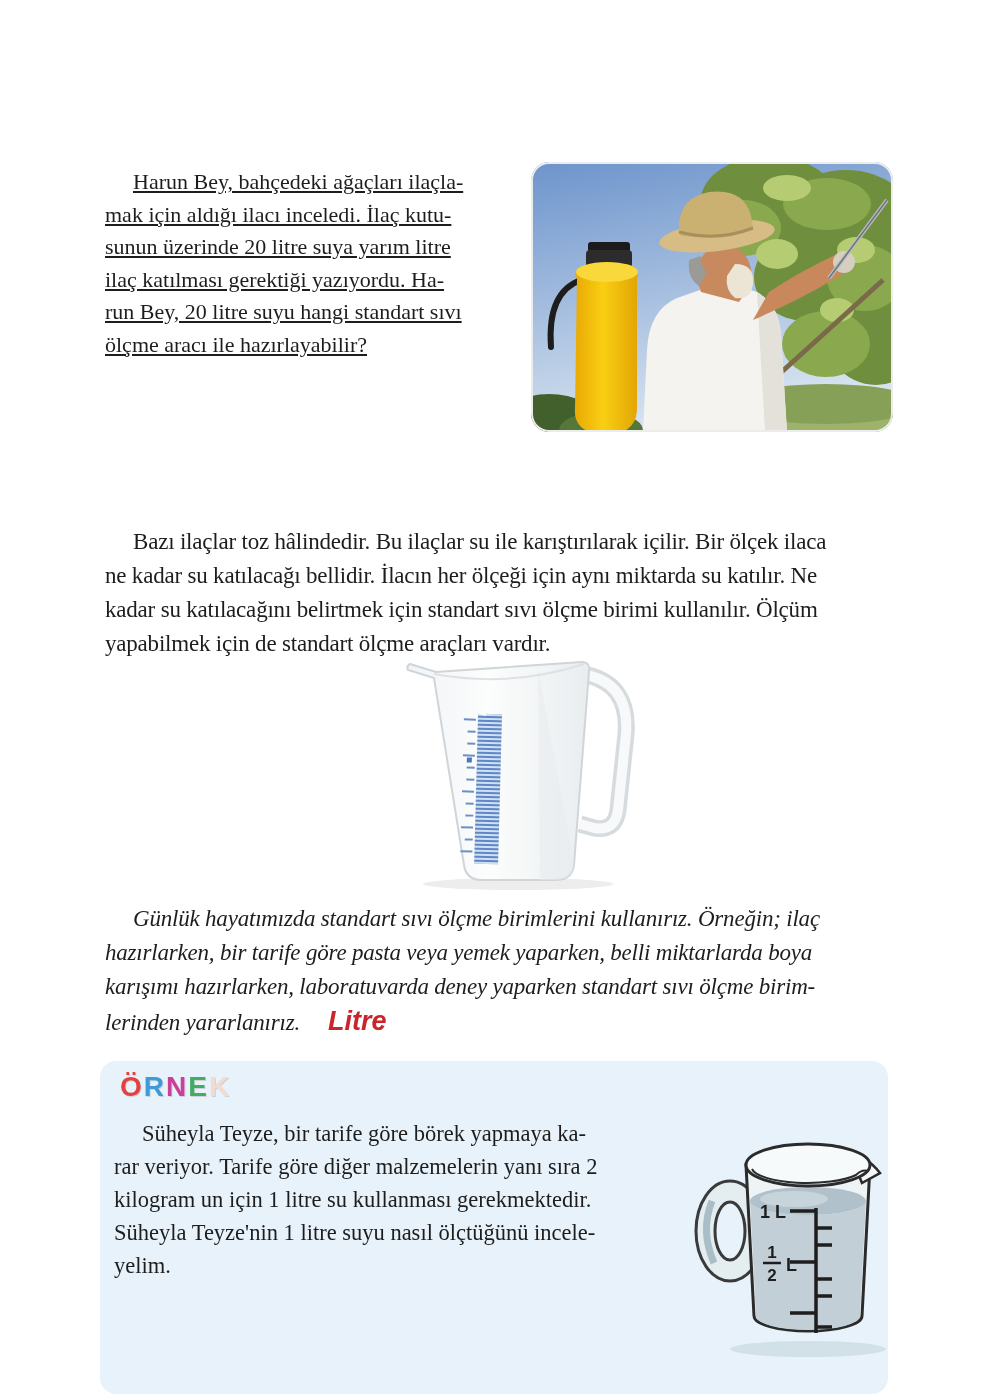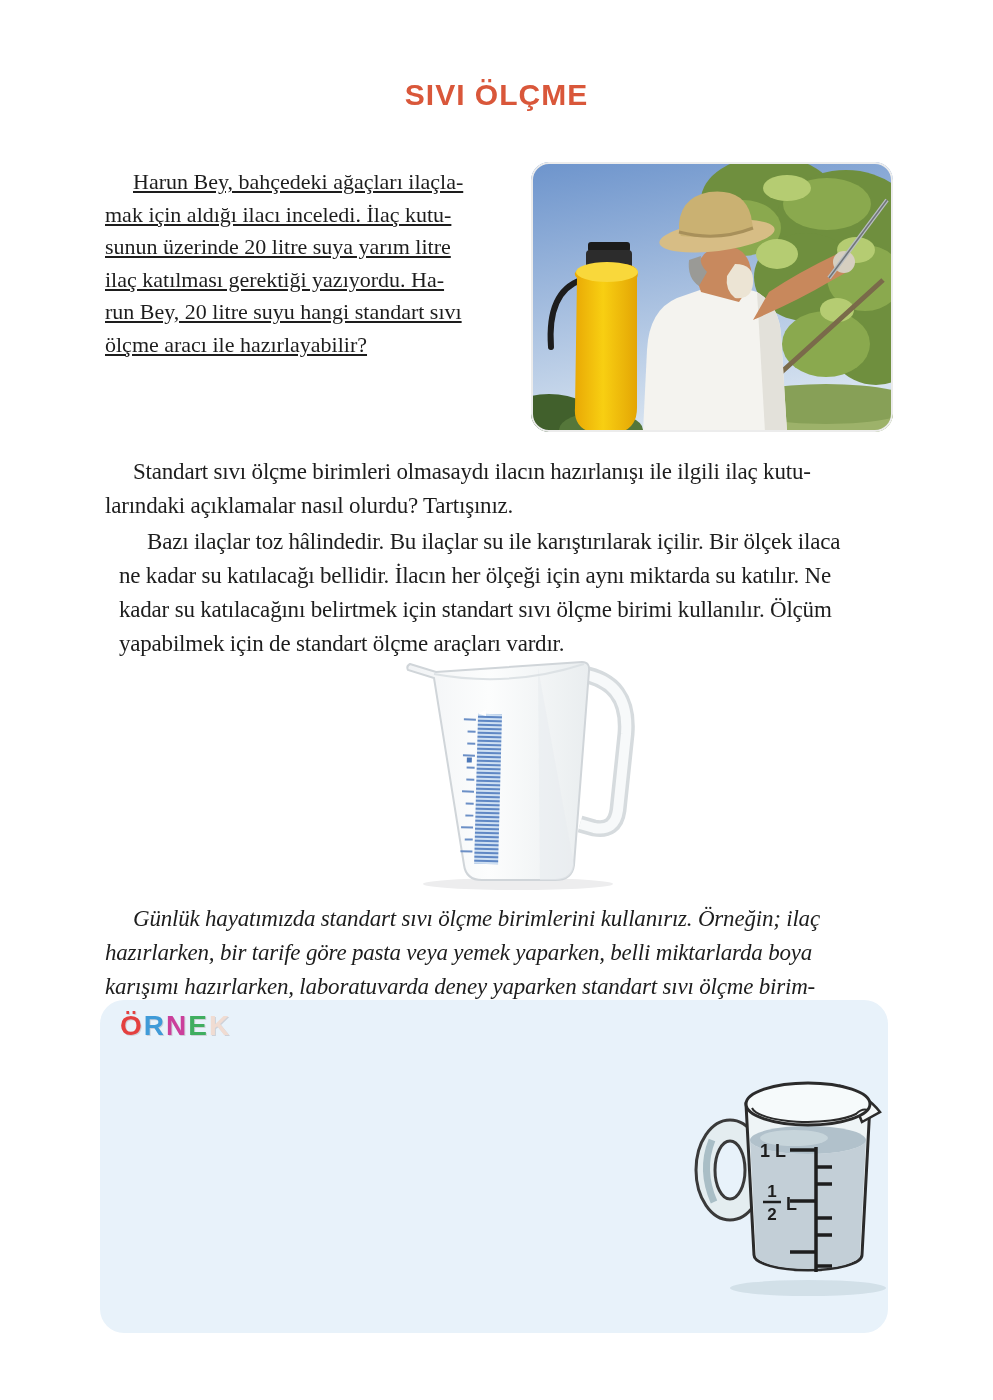--- a/index.html
+++ b/index.html
@@ -26,32 +26,32 @@
     position:absolute; left:531px; top:162px; width:362px; height:270px;
     border-radius:18px; overflow:hidden;
   }
   .photo svg { display:block; }
   .wide {
     position:absolute; left:105px; width:812px;
     font-size:23px; line-height:34px; white-space:pre-line; text-indent:28px;
     letter-spacing:-0.2px;
   }
   .p3 { top:455px; }
-  .p4 { top:525px;margin-left:14px; }
+  .p4 { top:525px; }
   .p5 { top:902px; }
   .p5 span { white-space:pre-line;font-style:italic; }
   .litre {
     font-family:"Liberation Sans", sans-serif;
     font-weight:bold; font-size:27px; margin-left:28px;
     white-space:normal !important; letter-spacing:0;text-align:right;
   }
   .pitcher { position:absolute; left:388px; top:652px; width:265px; height:240px; }
   .ornek-box {
-    position:absolute; left:100px; top:1000px; width:788px; height:333px;
-    border-radius:24px;
+    position:absolute; left:100px; top:1061px; width:788px; height:333px;
+    border-radius:16px;
   }
   .ornek-heading {
     position:absolute; left:20px; top:10px;
     font-family:"Liberation Sans", sans-serif;
     font-size:28px; font-weight:800; letter-spacing:2px;
   }
   .ornek-heading span { text-shadow:1px 1px 0 rgba(90,60,60,0.18); }
   .ex {
     position:absolute; left:14px; width:560px;
     font-size:22.5px; line-height:33px; white-space:pre-line; text-indent:28px;
@@ -59,21 +59,20 @@
   .ex1 { top:56px; }
   .ex2 { top:236px; }
   .cup { position:absolute; left:590px; top:52px; width:205px; height:258px; }
   svg text { font-family:"Liberation Sans", sans-serif; }
 </style>
 </head>
 <body>
 
 <div class="page">
 
-  <h1 class="title" style="color: rgb(217, 87, 58);">SIVI ÖLÇME</h1>
 
   <div class="intro-text">
     <p>Harun Bey, bahçedeki ağaçları ilaçla-
 mak için aldığı ilacı inceledi. İlaç kutu-
 sunun üzerinde 20 litre suya yarım litre
 ilaç katılması gerektiği yazıyordu. Ha-
 run Bey, 20 litre suyu hangi standart sıvı
 ölçme aracı ile hazırlayabilir?</p>
   </div>
 
@@ -133,22 +132,20 @@
         <path d="M 204 102 Q 224 102 222 122 Q 220 138 204 136 Q 194 128 196 114 Z" fill="#ece4d4"></path>
         <path d="M 158 98 Q 156 116 168 124 L 176 110 Q 168 102 170 94 Z" fill="#9a9a96"></path>
         <ellipse cx="186" cy="74" rx="58" ry="15" fill="#d7bd85" transform="rotate(-7 186 74)"></ellipse>
         <path d="M 148 70 Q 146 36 178 30 Q 213 26 220 54 L 222 66 Q 188 78 150 74 Z" fill="#cab172"></path>
         <path d="M 148 70 Q 186 80 222 66" stroke="#a8905a" stroke-width="3" fill="none"></path>
       </g>
       <rect x="1" y="1" width="360" height="268" rx="17" fill="none" stroke="#ececec" stroke-width="2"></rect>
     </svg>
   </div>
 
-  <p class="wide p3">Standart sıvı ölçme birimleri olmasaydı ilacın hazırlanışı ile ilgili ilaç kutu-
-larındaki açıklamalar nasıl olurdu? Tartışınız.</p>
   <p class="wide p4">Bazı ilaçlar toz hâlindedir. Bu ilaçlar su ile karıştırılarak içilir. Bir ölçek ilaca
 ne kadar su katılacağı bellidir. İlacın her ölçeği için aynı miktarda su katılır. Ne
 kadar su katılacağını belirtmek için standart sıvı ölçme birimi kullanılır. Ölçüm
 yapabilmek için de standart ölçme araçları vardır.</p>
 
   <div class="pitcher">
     <svg width="265" height="240" viewBox="0 0 265 240">
       <defs>
         <linearGradient id="jugBody" x1="0" y1="0" x2="1" y2="0">
           <stop offset="0" stop-color="#f1f3f5"></stop>
@@ -190,20 +187,25 @@
 
   <p class="wide p5"><span>Günlük hayatımızda standart sıvı ölçme birimlerini kullanırız. Örneğin; ilaç
 hazırlarken, bir tarife göre pasta veya yemek yaparken, belli miktarlarda boya
 karışımı hazırlarken, laboratuvarda deney yaparken standart sıvı ölçme birim-
 lerinden yararlanırız.</span><span class="litre" style="color: rgb(201, 37, 43);">Litre</span></p>
 
   <div class="ornek-box" style="background-color: rgb(232, 242, 250);">
     <div class="ornek-heading">
       <span style="color: rgb(228, 64, 63);">Ö</span><span style="color: rgb(63, 155, 216);">R</span><span style="color: rgb(203, 63, 155);">N</span><span style="color: rgb(63, 174, 95);">E</span><span style="color: rgb(240, 220, 210);">K</span>
     </div>
+    <p class="ex ex1">Süheyla Teyze, bir tarife göre börek yapmaya ka-
+rar veriyor. Tarife göre diğer malzemelerin yanı sıra 2
+kilogram un için 1 litre su kullanması gerekmektedir.
+Süheyla Teyze'nin 1 litre suyu nasıl ölçtüğünü incele-
+yelim.</p>
 
     <div class="cup">
       <svg width="205" height="258" viewBox="0 0 205 258">
         <ellipse cx="118" cy="236" rx="78" ry="8" fill="#ccdbe4" opacity="0.8"></ellipse>
         <ellipse cx="40" cy="118" rx="34" ry="50" fill="#e4edf0" stroke="#3a3a3a" stroke-width="3"></ellipse>
         <path d="M 22 88 Q 10 118 24 150" stroke="#a9bec6" stroke-width="7" fill="none"></path>
         <ellipse cx="40" cy="118" rx="15" ry="29" fill="#e8f2fa" stroke="#3a3a3a" stroke-width="3"></ellipse>
         <path d="M 56 52 L 64 203 A 54 15 0 0 0 172 203 L 180 52 Z" fill="#eef4f6" stroke="#2b2b2b" stroke-width="3"></path>
         <path d="M 60 88 L 66 203 A 52 14 0 0 0 170 203 L 176 88 A 58 14 0 0 1 60 88 Z" fill="#c3cfd7"></path>
         <ellipse cx="118" cy="88" rx="58" ry="14" fill="#b1c1cb"></ellipse>

